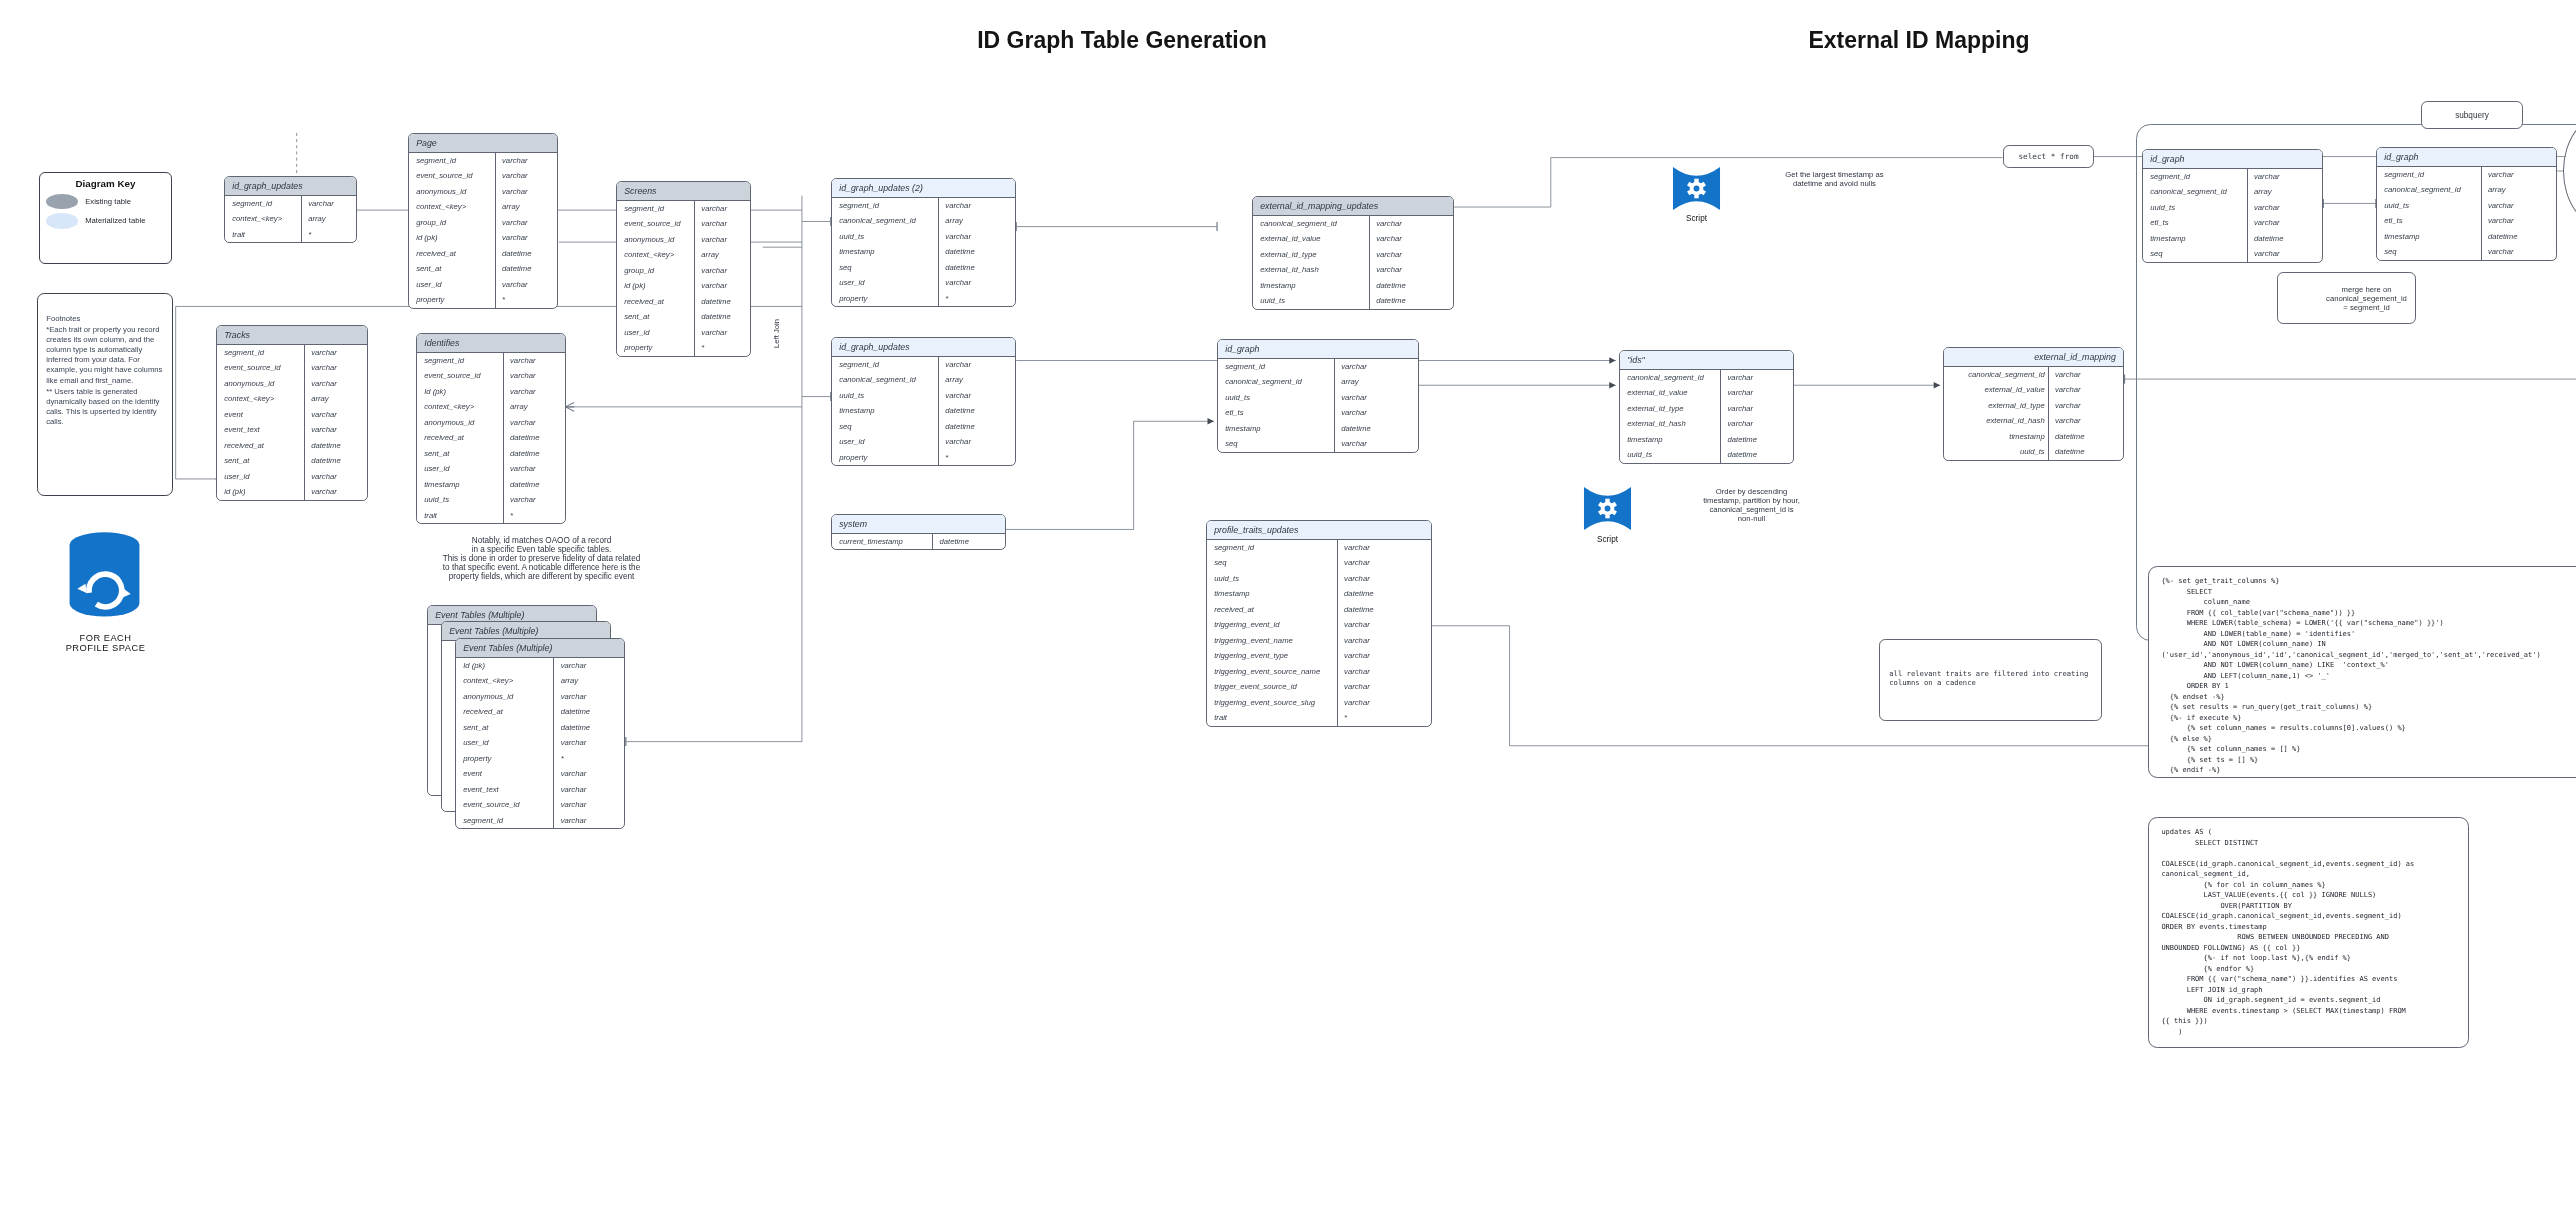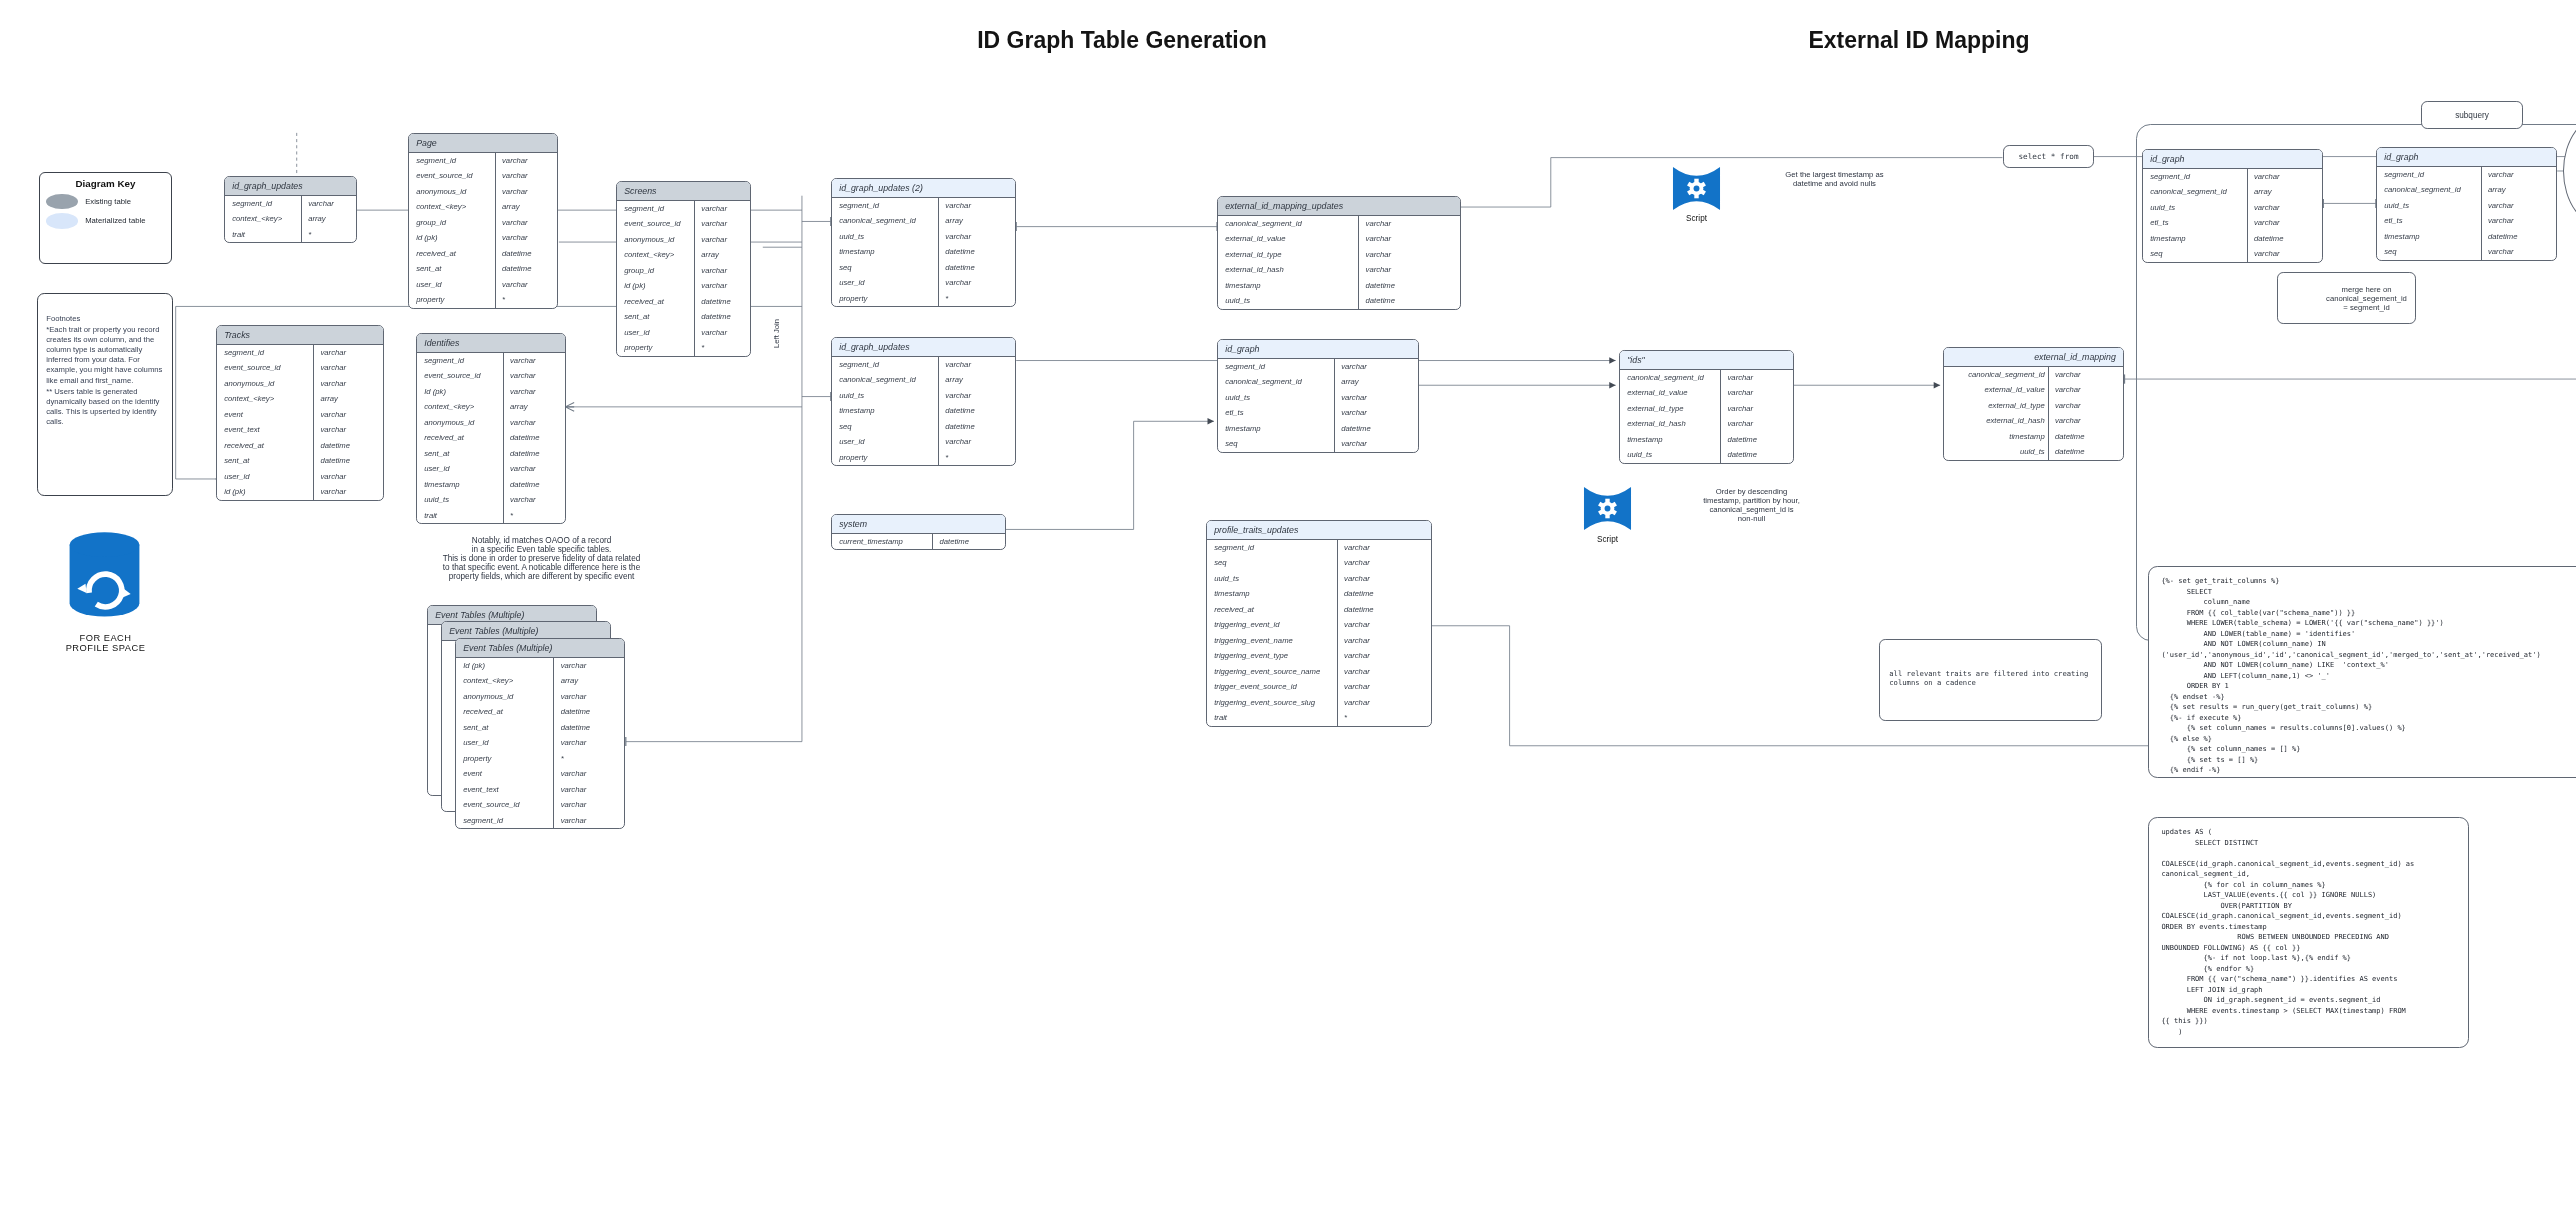--- a/index.html
+++ b/index.html
@@ -250,21 +250,21 @@
           <div class="er-row">
             <span class="n">context_&lt;key&gt;</span>
             <span class="t">array</span>
           </div>
           <div class="er-row">
             <span class="n">trait</span>
             <span class="t">*</span>
           </div>
         </div>
       </div>
-      <div class="er-table existing" style="left: 216px; top: 325px; width: 168px;">
+      <div class="er-table existing" style="left: 216px; top: 325px; width: 152px;">
         <div class="er-head">
           <span>Tracks</span>
         </div>
         <div class="er-body">
           <div class="er-row">
             <span class="n">segment_id</span>
             <span class="t">varchar</span>
           </div>
           <div class="er-row">
             <span class="n">event_source_id</span>
@@ -586,21 +586,21 @@
         <div class="er-head">
           <span>system</span>
         </div>
         <div class="er-body">
           <div class="er-row">
             <span class="n">current_timestamp</span>
             <span class="t">datetime</span>
           </div>
         </div>
       </div>
-      <div class="er-table existing" style="left: 1217px; top: 196px; width: 244px;">
+      <div class="er-table existing" style="left: 1252px; top: 196px; width: 202px;">
         <div class="er-head">
           <span>external_id_mapping_updates</span>
         </div>
         <div class="er-body">
           <div class="er-row">
             <span class="n">canonical_segment_id</span>
             <span class="t">varchar</span>
           </div>
           <div class="er-row">
             <span class="n">external_id_value</span>

